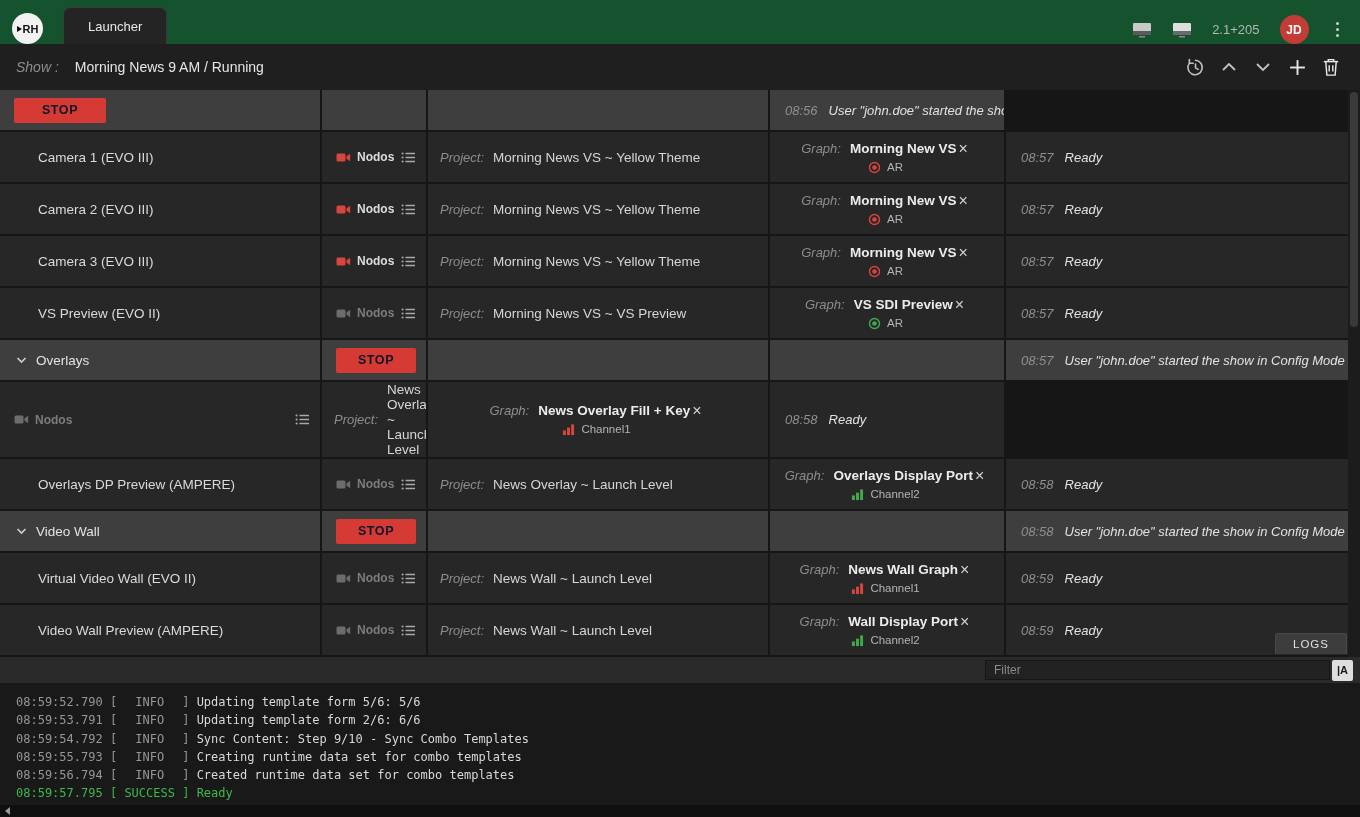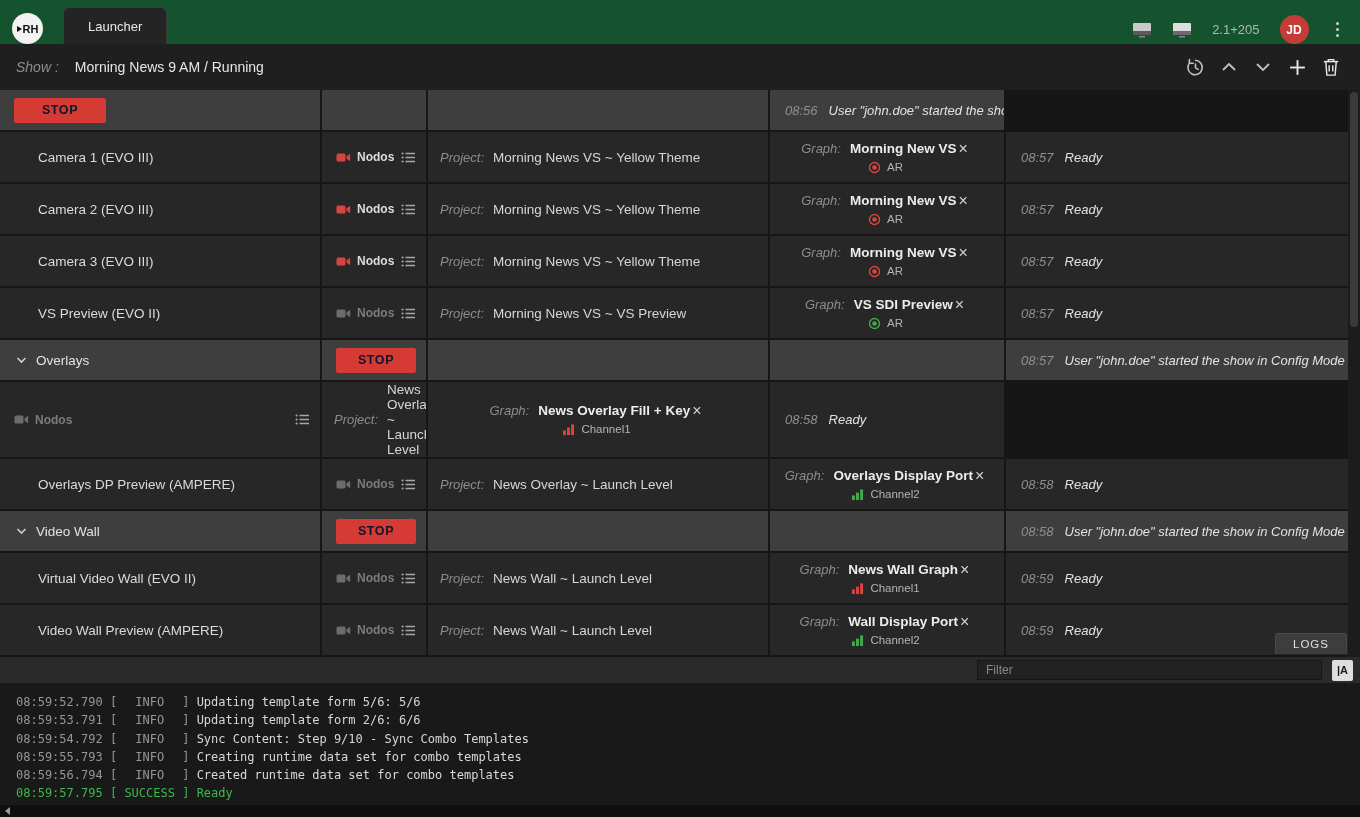--- a/index.html
+++ b/index.html
@@ -59,21 +59,21 @@
   .out-label{color:#b4b4b4;font-size:11.5px}
   .c-status{padding-left:15px}
   .time{font-style:italic;color:#8f8f8f;font-size:13px;margin-right:11px;flex:none}
   .event-msg,.status-text{font-style:italic;color:#e2e2e2;font-size:13px;white-space:nowrap}
   .vscroll{position:absolute;top:0;right:0;width:12px;height:100%;background:#1c1c1c}
   .vthumb{position:absolute;top:2px;left:2px;width:8px;height:235px;background:#3a3a3a;border-radius:4px}
 
   
   .logs-panel{position:relative;flex:1;display:flex;flex-direction:column;background:#191919;min-height:0}
   .logs-tab{position:absolute;top:-24px;right:13px;background:#3d3d3d;color:#e0e0e0;border:1px solid #494949;border-bottom:none;border-radius:3px 3px 0 0;font-size:11.5px;letter-spacing:1px;padding:4px 17px;cursor:pointer;font-family:inherit;z-index:4}
-  .filter-row{height:26px;flex:0 0 26px;background:#2a2a2a;display:flex;align-items:center;justify-content:flex-end;gap:10px;padding:0 7px}
+  .filter-row{height:26px;flex:0 0 26px;background:#2a2a2a;display:flex;align-items:center;justify-content:flex-end;gap:2px;padding:0 7px}
   .filter-input{width:345px;height:20px;background:#222;border:1px solid #161616;color:#ddd;font-size:12px;padding:0 8px;font-family:inherit;outline:none}
   .filter-input::placeholder{color:#8b8b8b}
   .case-btn{width:21px;height:21px;background:#dedede;color:#1a1a1a;border:none;border-radius:2px;font-weight:bold;font-size:11px;cursor:pointer;font-family:inherit;display:flex;align-items:center;justify-content:center}
   .log-area{flex:1;padding:10px 12px 0 16px;font-family:"DejaVu Sans Mono","Liberation Mono",monospace;font-size:12px;line-height:18.3px;overflow:hidden}
   .log-line{white-space:pre}
   .lt,.lb{color:#969696}
   .lv{display:inline-block;min-width:9ch;text-align:center;color:#969696}
   .lm{color:#d8d8d8}
   .log-line.success .lt,.log-line.success .lb,.log-line.success .lv,.log-line.success .lm{color:#3db84b}
   .hscroll{height:12px;flex:0 0 12px;background:#0f0f0f;display:flex;align-items:center}

